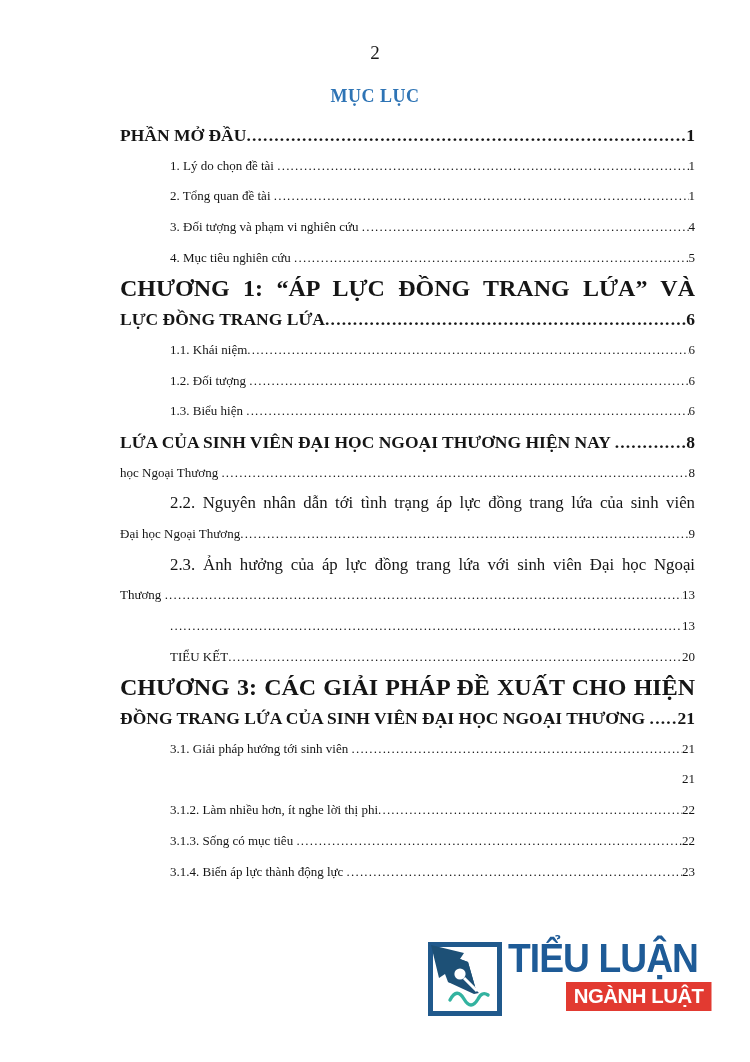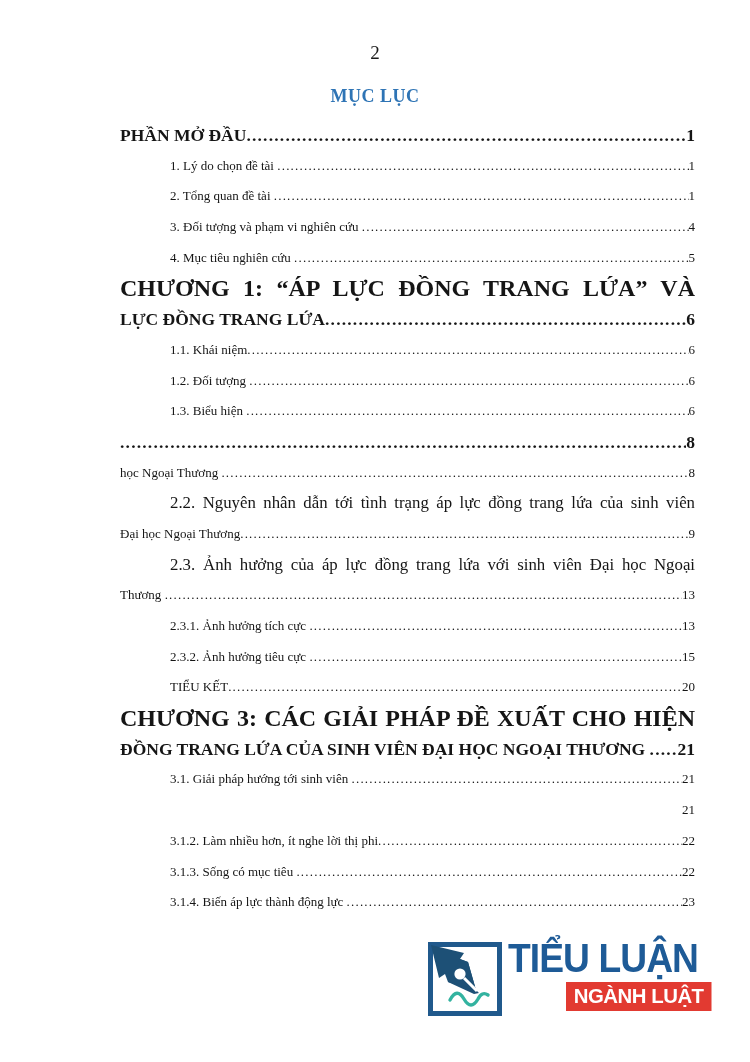--- a/index.html
+++ b/index.html
@@ -121,20 +121,21 @@
       <span class="t">1.2. Đối tượng </span>
       <span class="leader"></span>
       <span class="pg">6</span>
     </div>
     <div class="row ind1">
       <span class="t">1.3. Biểu hiện </span>
       <span class="leader"></span>
       <span class="pg">6</span>
     </div>
     <div class="row b">
+      <span class="t">LỨA CỦA SINH VIÊN ĐẠI HỌC NGOẠI THƯƠNG HIỆN NAY </span>
       <span class="leader"></span>
       <span class="pg">8</span>
     </div>
     <div class="row">
       <span class="t">học Ngoại Thương </span>
       <span class="leader"></span>
       <span class="pg">8</span>
     </div>
     <div class="row ind1 j">2.2. Nguyên nhân dẫn tới tình trạng áp lực đồng trang lứa của sinh viên</div>
     <div class="row">
@@ -142,28 +143,22 @@
       <span class="leader"></span>
       <span class="pg">9</span>
     </div>
     <div class="row ind1 j">2.3. Ảnh hưởng của áp lực đồng trang lứa với sinh viên Đại học Ngoại</div>
     <div class="row">
       <span class="t">Thương </span>
       <span class="leader"></span>
       <span class="pg">13</span>
     </div>
     <div class="row ind1">
-      <span class="t">2.3.1. Ảnh hưởng tích cực </span>
       <span class="leader"></span>
       <span class="pg">13</span>
-    </div>
-    <div class="row ind1">
-      <span class="t">2.3.2. Ảnh hưởng tiêu cực </span>
-      <span class="leader"></span>
-      <span class="pg">15</span>
     </div>
     <div class="row ind1">
       <span class="t">TIỂU KẾT</span>
       <span class="leader"></span>
       <span class="pg">20</span>
     </div>
     <div class="row b j">CHƯƠNG 3: CÁC GIẢI PHÁP ĐỀ XUẤT CHO HIỆN ĐỒNG ÁP LỰC</div>
     <div class="row b">
       <span class="t">ĐỒNG TRANG LỨA CỦA SINH VIÊN ĐẠI HỌC NGOẠI THƯƠNG </span>
       <span class="leader"></span>

